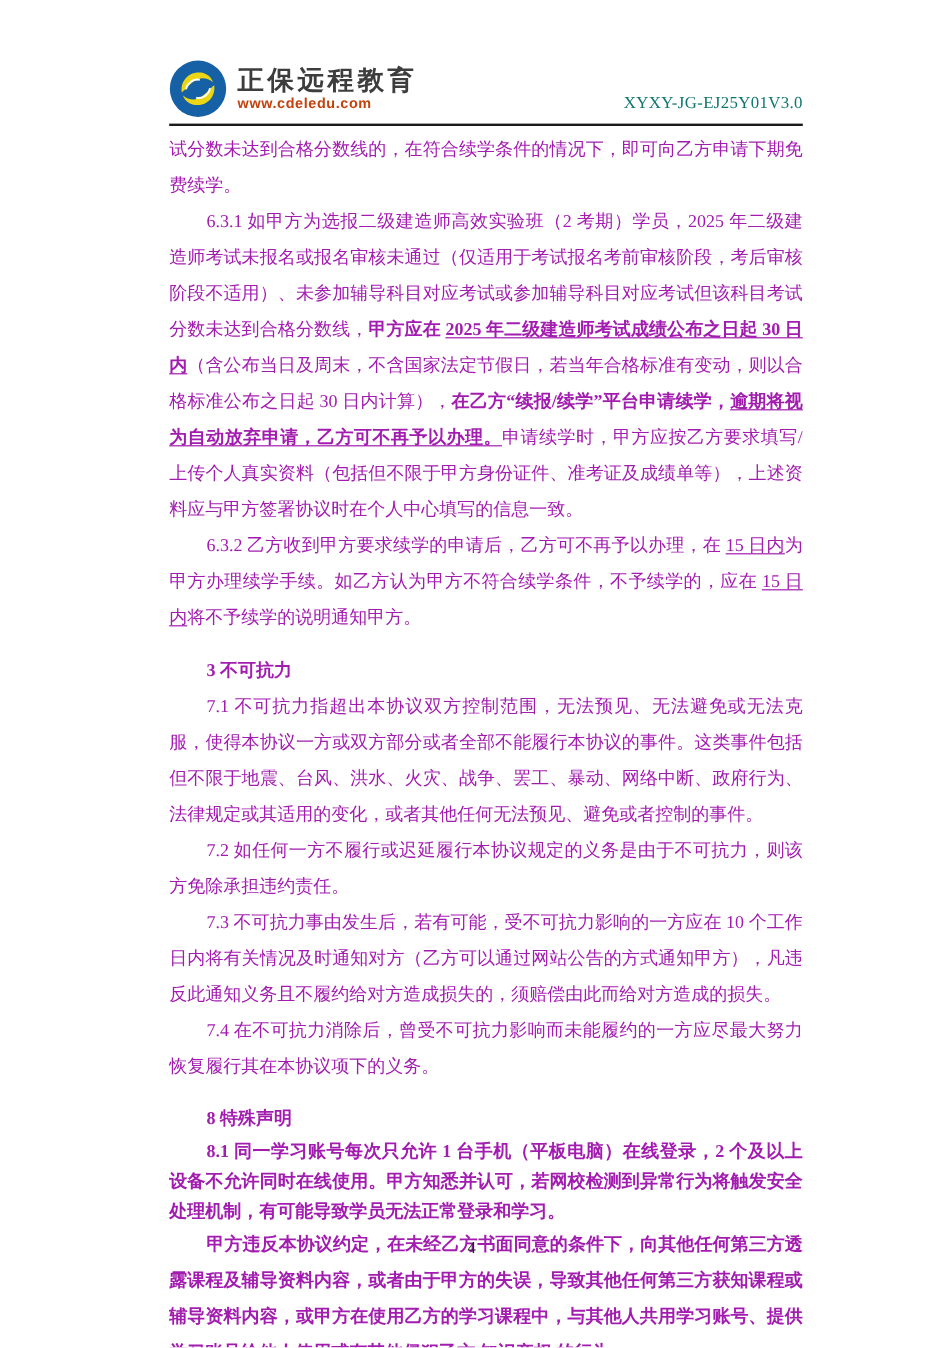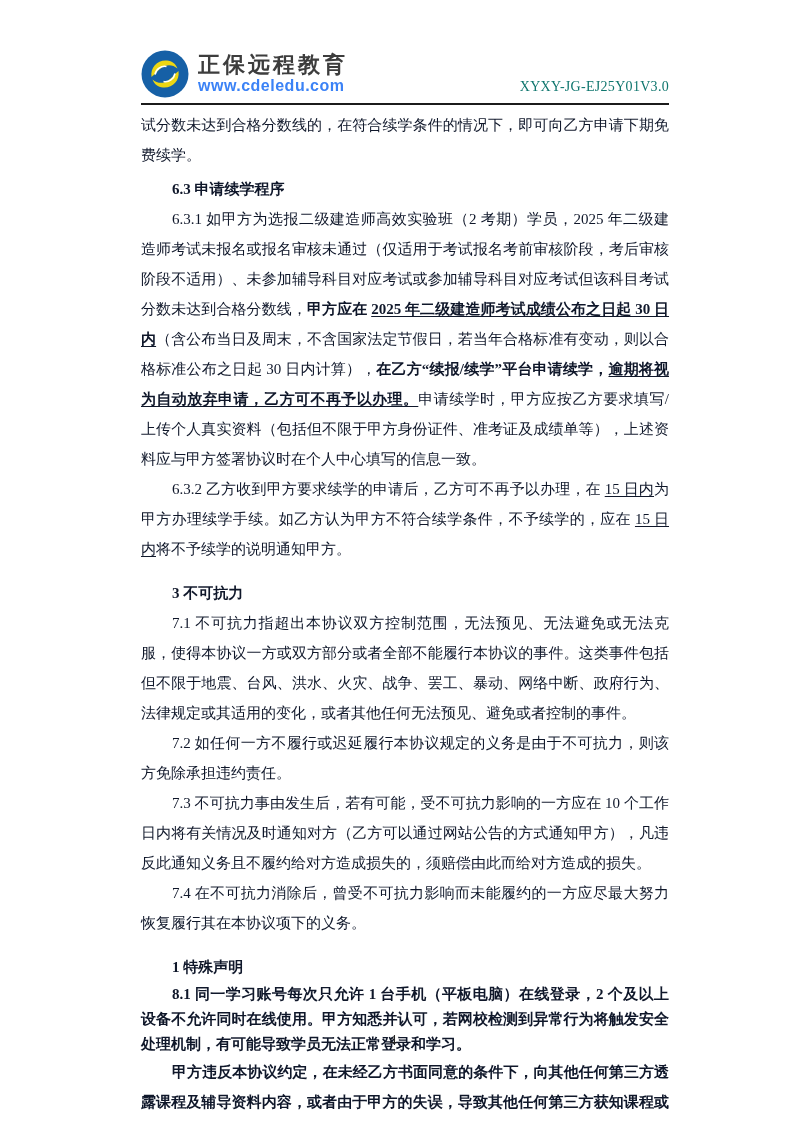--- a/index.html
+++ b/index.html
@@ -18,30 +18,30 @@
   .header-row { display:flex; justify-content:space-between; align-items:flex-end; }
   .logo { display:flex; align-items:center; gap:9px; }
   .logo svg { display:block; }
   .logo-text { display:flex; flex-direction:column; line-height:1.15; }
   .brand {
     font-family:"Liberation Sans","DejaVu Sans",sans-serif;
     font-weight:bold; font-size:22px; color:#3d3d3d; letter-spacing:3px;
   }
   .site {
     font-family:"Liberation Sans","DejaVu Sans",sans-serif;
-    font-weight:bold; font-size:16px; color:#3b82f6; letter-spacing:.5px;
+    font-weight:bold; font-size:12px; color:#c2410c; letter-spacing:.5px;
   }
   .doc-code { font-size:14px; color:#0f766e; padding-bottom:3px; letter-spacing:.3px; }
   .rule { border-bottom:2px solid #1b1b1b; margin-top:5px; }
 
   
   main { margin-top:5px; }
   main p, main h3 {
     margin:0; font-size:15px; font-weight:normal;
-    line-height:30px; text-align:justify; color:#0f172a;
+    line-height:30px; text-align:justify; color:#a21caf;
   }
   main h3 { font-weight:bold; margin-top:4px; }
   .indent { text-indent:31px; }
   .gap { margin-top:14px; }
   .bold { font-weight:bold; }
   .compact { line-height:25px; }
   span.b { font-weight:bold; }
   span.u { text-decoration:underline; text-underline-offset:2px; }
 
   
@@ -69,28 +69,27 @@
         <span class="site">www.cdeledu.com</span>
       </div>
     </div>
     <div class="doc-code">XYXY-JG-EJ25Y01V3.0</div>
   </div>
 
   <div class="rule"></div>
 
   <main>
       <p class=""><span>试分数未达到合格分数线的，在符合续学条件的情况下，即可向乙方申请下期免费续学。</span></p>
-      <h3 class="indent"><span>6.3 申请续学程序</span></h3>
       <p class="indent"><span>6.3.1 如甲方为选报二级建造师高效实验班（2 考期）学员，2025 年二级建造师考试未报名或报名审核未通过（仅适用于考试报名考前审核阶段，考后审核阶段不适用）、未参加辅导科目对应考试或参加辅导科目对应考试但该科目考试分数未达到合格分数线，</span><span class="b">甲方应在 </span><span class="b u">2025 年二级建造师考试成绩公布之日起 30 日内</span><span>（含公布当日及周末，不含国家法定节假日，若当年合格标准有变动，则以合格标准公布之日起 30 日内计算），</span><span class="b">在乙方“续报/续学”平台申请续学，</span><span class="b u">逾期将视为自动放弃申请，乙方可不再予以办理。</span><span>申请续学时，甲方应按乙方要求填写/上传个人真实资料（包括但不限于甲方身份证件、准考证及成绩单等），上述资料应与甲方签署协议时在个人中心填写的信息一致。</span></p>
       <p class="indent"><span>6.3.2 乙方收到甲方要求续学的申请后，乙方可不再予以办理，在 </span><span class="u">15 日内</span><span>为甲方办理续学手续。如乙方认为甲方不符合续学条件，不予续学的，应在 </span><span class="u">15 日内</span><span>将不予续学的说明通知甲方。</span></p>
       <h3 class="indent gap"><span>3 不可抗力</span></h3>
       <p class="indent"><span>7.1 不可抗力指超出本协议双方控制范围，无法预见、无法避免或无法克服，使得本协议一方或双方部分或者全部不能履行本协议的事件。这类事件包括但不限于地震、台风、洪水、火灾、战争、罢工、暴动、网络中断、政府行为、法律规定或其适用的变化，或者其他任何无法预见、避免或者控制的事件。</span></p>
       <p class="indent"><span>7.2 如任何一方不履行或迟延履行本协议规定的义务是由于不可抗力，则该方免除承担违约责任。</span></p>
       <p class="indent"><span>7.3 不可抗力事由发生后，若有可能，受不可抗力影响的一方应在 10 个工作日内将有关情况及时通知对方（乙方可以通过网站公告的方式通知甲方），凡违反此通知义务且不履约给对方造成损失的，须赔偿由此而给对方造成的损失。</span></p>
       <p class="indent"><span>7.4 在不可抗力消除后，曾受不可抗力影响而未能履约的一方应尽最大努力恢复履行其在本协议项下的义务。</span></p>
-      <h3 class="indent gap"><span>1 特殊声明</span></h3>
+      <h3 class="indent gap"><span>8 特殊声明</span></h3>
       <p class="indent bold compact"><span>8.1 同一学习账号每次只允许 1 台手机（平板电脑）在线登录，2 个及以上设备不允许同时在线使用。甲方知悉并认可，若网校检测到异常行为将触发安全处理机制，有可能导致学员无法正常登录和学习。</span></p>
       <p class="indent bold"><span>甲方违反本协议约定，在未经乙方书面同意的条件下，向其他任何第三方透露课程及辅导资料内容，或者由于甲方的失误，导致其他任何第三方获知课程或辅导资料内容，或甲方在使用乙方的学习课程中，与其他人共用学习账号、提供学习账号给他人使用或有其他侵犯乙方 知识产权 的行为。</span></p>
     </main>
 
   <div class="page-num">4</div>
 
 </div>
 
 </body></html>

